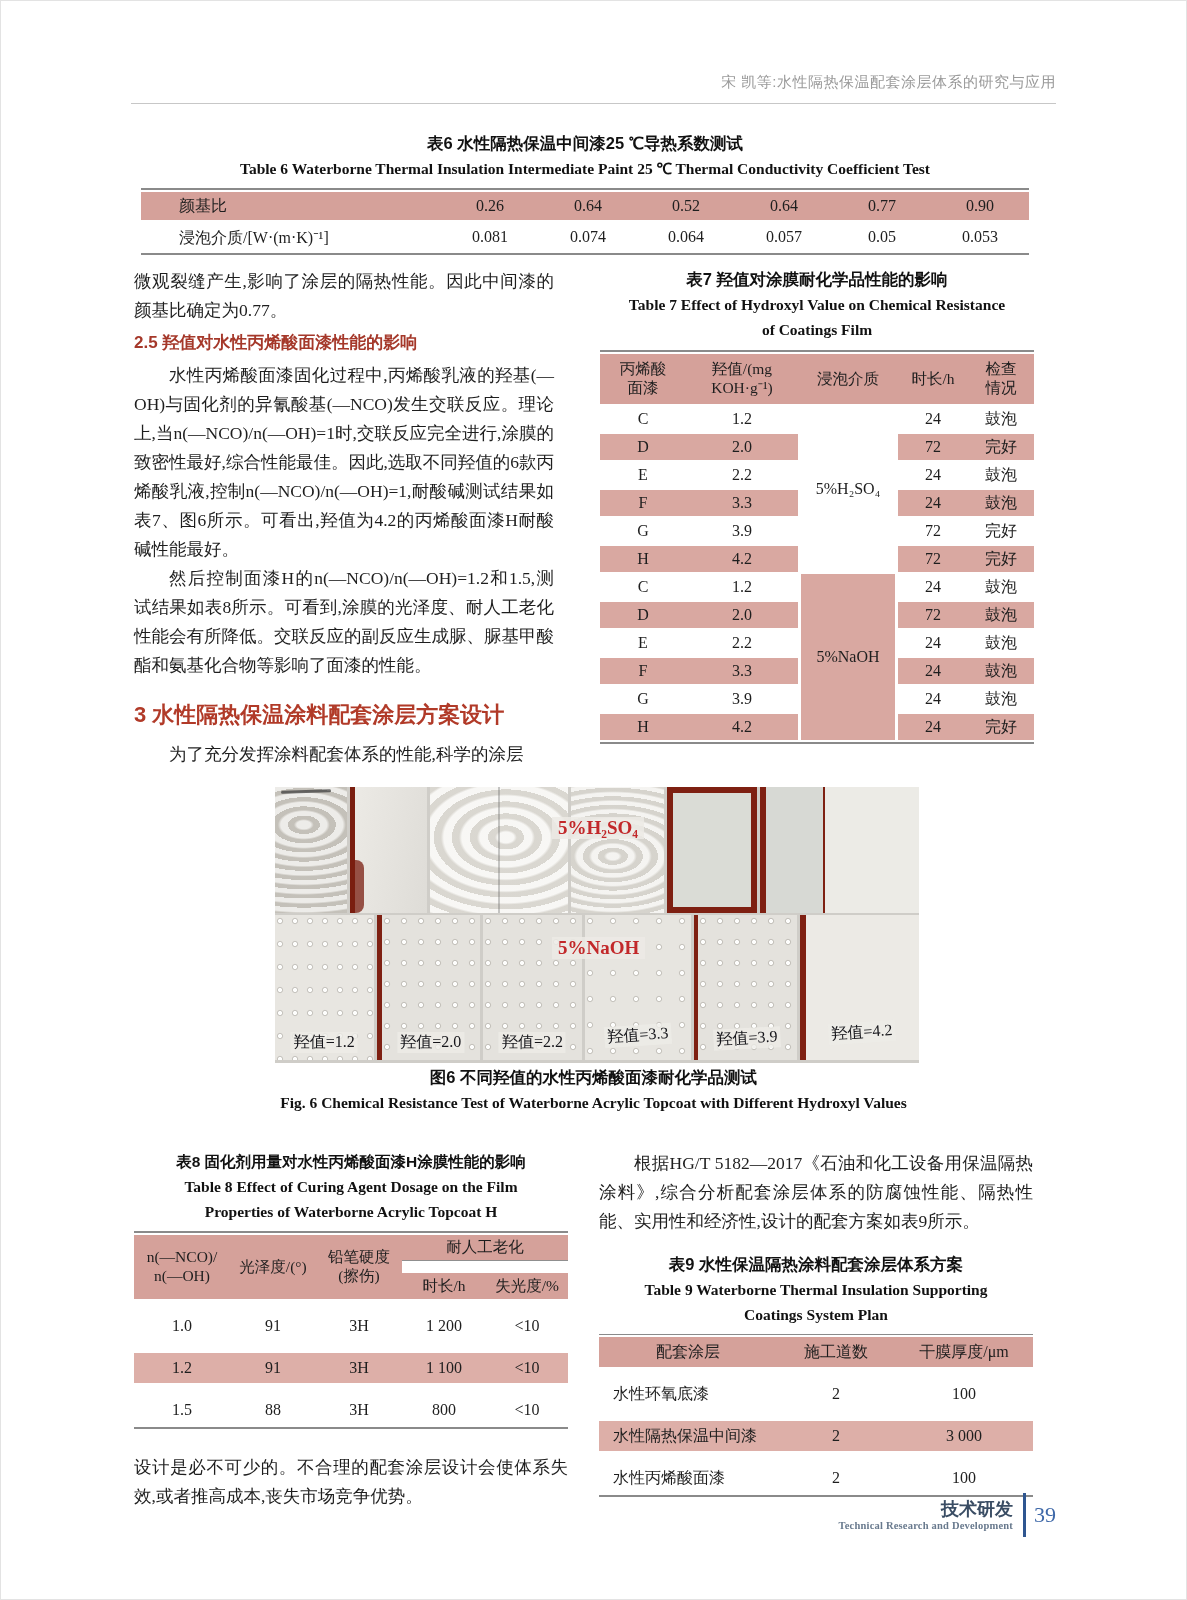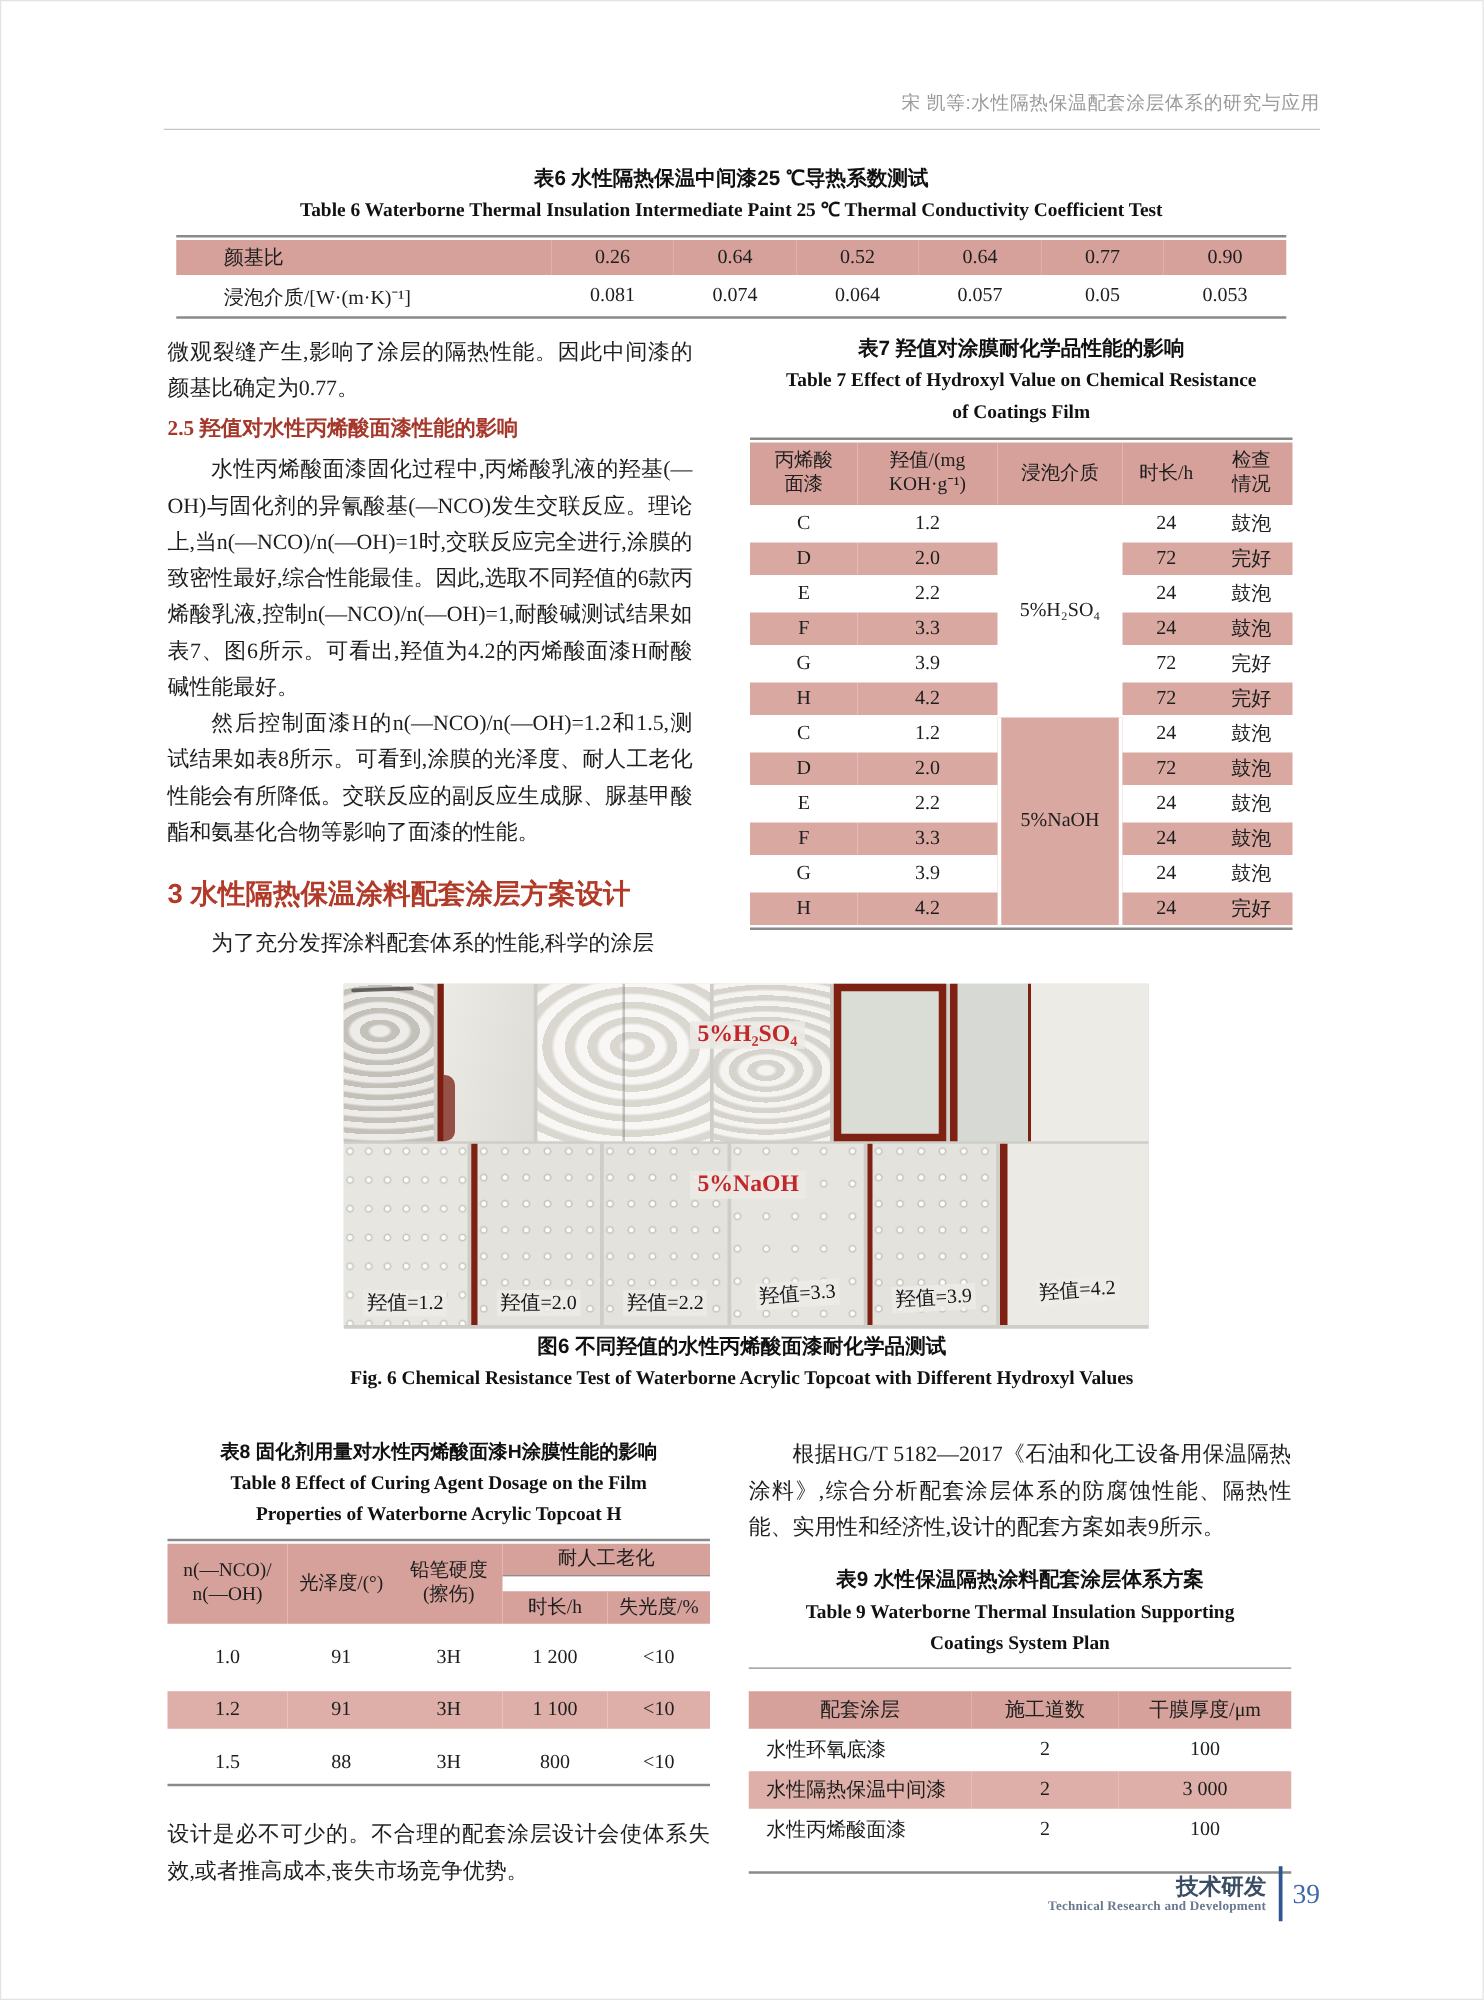--- a/index.html
+++ b/index.html
@@ -21,21 +21,21 @@
   .cell.left{justify-content:flex-start;padding-left:38px;}
   .pink{background:#d5a19a;}
 
   
   .cols{position:absolute;top:266px;left:133px;width:900px;display:flex;gap:46px;}
   .cols2{position:absolute;top:1148px;left:133px;width:900px;display:flex;gap:31px;}
   .col{width:434px;}
 
   .body{font-size:17.5px;line-height:29px;text-align:justify;margin:0 0 0 0;text-indent:2em;}
   .body.noindent{text-indent:0;}
-  .h25{font-family:Liberation Serif, serif;font-weight:bold;font-size:17px;color:#a5382a;margin:4px 0 4px 0;line-height:28px;}
+  .h25{font-family:Liberation Sans, sans-serif;font-weight:bold;font-size:17px;color:#a5382a;margin:4px 0 4px 0;line-height:28px;}
   .h3sec{font-family:"Liberation Sans",sans-serif;font-weight:bold;font-size:22px;color:#b13a28;margin:20px 0 10px 0;line-height:30px;}
 
   
   .t7-grid{margin-top:8px;display:grid;grid-template-columns:86px 112px 100px 70px 66px;grid-template-rows:50px repeat(12,26px);row-gap:2px;border-top:2px solid #8a8a8a;border-bottom:2px solid #8a8a8a;padding:2px 0;}
   .th{background:#d5a19a;display:flex;align-items:center;justify-content:center;text-align:center;font-size:15.5px;line-height:1.2;white-space:pre-line;}
   .t7c{display:flex;align-items:center;justify-content:center;font-size:16px;}
   .pk{background:#d9a8a1;}
   .med{grid-column:3;display:flex;align-items:center;justify-content:center;font-size:16px;border-left:3px solid #fff;border-right:3px solid #fff;}
   .med1{grid-row:2/8;background:#fff;}
   .med2{grid-row:8/14;background:#d9a8a1;}
@@ -80,21 +80,21 @@
   .t8h.gloss{grid-column:2;grid-row:1/3;}
   .t8h.hard{grid-column:3;grid-row:1/3;}
   .t8h.aging{grid-column:4/6;grid-row:1;border-bottom:1.5px solid #8f8f8f;}
   .t8h.time{grid-column:4;grid-row:2;}
   .t8h.loss{grid-column:5;grid-row:2;}
   .t8c{display:flex;align-items:center;justify-content:center;font-size:16px;}
   .t8r2{background:#ddafa8;}
   .after-t8{margin-top:24px;}
 
   
-  .t9-grid{margin-top:7px;display:grid;grid-template-columns:178px 118px 138px;grid-auto-rows:30px;row-gap:2px;border-top:1.5px solid #8a8a8a;border-bottom:2px solid #8a8a8a;padding:18px 0;}
+  .t9-grid{margin-top:7px;display:grid;grid-template-columns:178px 118px 138px;grid-auto-rows:30px;row-gap:12px;border-top:1.5px solid #8a8a8a;border-bottom:2px solid #8a8a8a;padding:2px 0;}
   .t9c{display:flex;align-items:center;justify-content:center;font-size:16px;}
   .t9c.left{justify-content:flex-start;padding-left:14px;}
   .t9h{background:#d5a19a;font-size:16px;}
   .t9r2{background:#ddafa8;}
   .t9-titles{margin-top:16px;}
 
   
   .footer{position:absolute;top:1492px;right:130px;display:flex;align-items:center;}
   .f-text{text-align:right;}
   .f-cn{font-family:"Liberation Sans",sans-serif;font-weight:bold;font-size:18px;color:#3a4d64;line-height:21px;}

